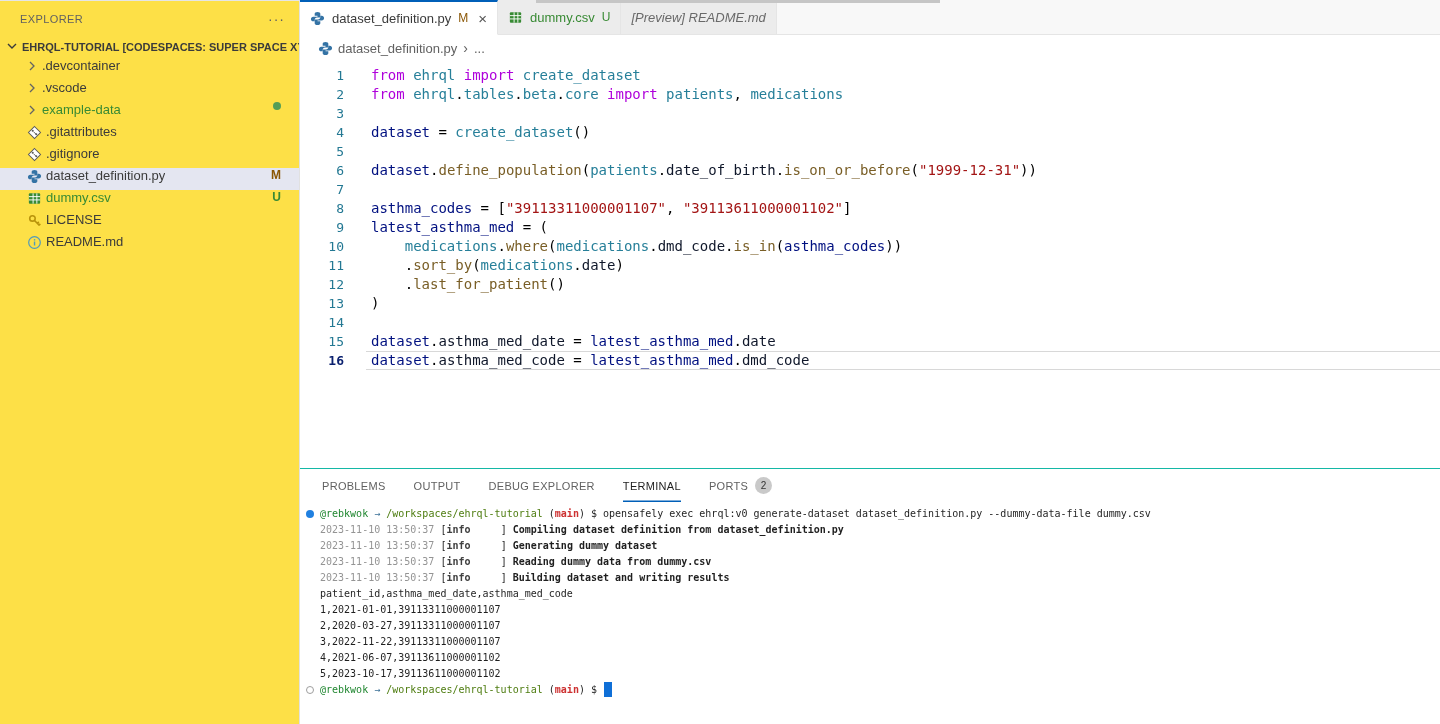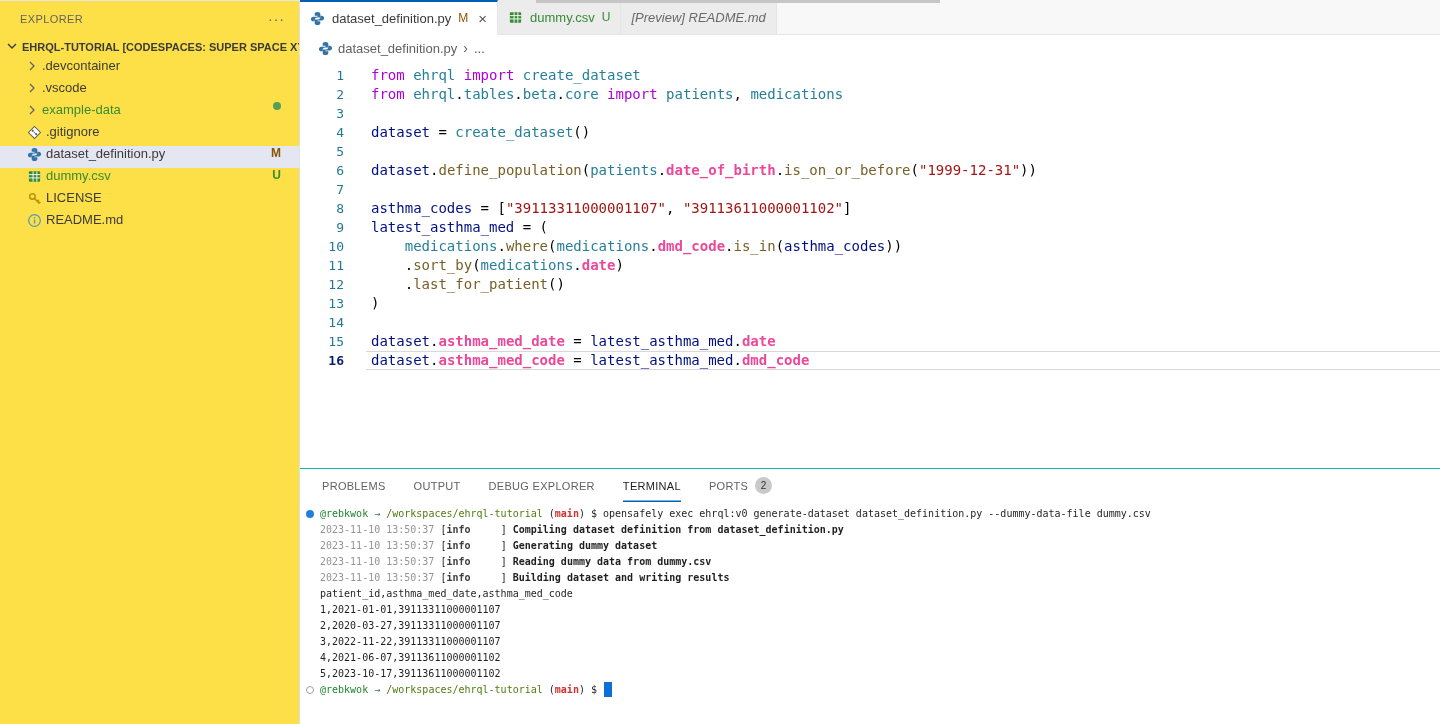--- a/index.html
+++ b/index.html
@@ -55,21 +55,21 @@
   .code-area { position:relative; padding-top:5px;
     font-family:"DejaVu Sans Mono", monospace; font-size:14px; line-height:19px; }
   .code-row { display:flex; height:19px; white-space:pre; }
   .gutter { flex:0 0 50px; text-align:right; padding-right:6px; color:#237893; font-size:13px; }
   .gutter.cur { color:#0b216f; font-weight:bold; }
   .ccontent { padding-left:21px; }
   .current-line { position:absolute; left:66px; right:0; top:290px; height:19px;
     border-top:1px solid #d8d8d8; border-bottom:1px solid #d8d8d8; pointer-events:none; }
   
   .k { color:#af00db; } .m { color:#267f99; } .f { color:#795e26; }
-  .v { color:#001080; } .p { color:#ec4899; font-weight:bold; }
+  .v { color:#001080; } .p { color:#0f172a; font-weight:normal; }
   .s { color:#a31515; } .pl { color:#000000; }
 
   
   .panel { position:absolute; left:300px; top:468px; width:1140px; height:256px;
     background:#fff; border-top:1px solid #14b8a6; }
   .panel-tabs { display:flex; align-items:center; height:33px; padding-left:22px; }
   .ptab { display:flex; align-items:center; height:100%; margin-right:28px; font-size:11px;
     letter-spacing:.3px; color:#616161; cursor:pointer; }
   .ptab.active { color:#1f1f1f; box-shadow:inset 0 -1.5px 0 #005fb8; }
   .ptab .pbadge { margin-left:7px; width:17px; height:17px; border-radius:50%; background:#c9c9c9;
@@ -127,20 +127,31 @@
           <span class="lbl">.vscode</span>
         </div>
         <div class="tree-item">
           <span class="twisty">
             <svg width="16" height="16" viewBox="0 0 16 16">
               <path d="M6 4l4 4-4 4" stroke="#646464" fill="none" stroke-width="1.3"></path>
             </svg>
           </span>
           <span class="lbl green">example-data</span>
           <span class="dot-badge"></span>
+        </div>
+        <div class="tree-item">
+          <span class="ficon">
+            <svg width="15" height="15" viewBox="0 0 16 16">
+              <path d="M8 1.6 14.4 8 8 14.4 1.6 8z" fill="#fff" stroke="#5a5a5a" stroke-width="1.1"></path>
+              <circle cx="6.1" cy="6.1" r="1.1" fill="#5a5a5a"></circle>
+              <circle cx="9.9" cy="9.9" r="1.1" fill="#5a5a5a"></circle>
+              <path d="M7 7.2l2.4 2.4" stroke="#5a5a5a" stroke-width="1"></path>
+            </svg>
+          </span>
+          <span class="lbl">.gitattributes</span>
         </div>
         <div class="tree-item">
           <span class="ficon">
             <svg width="15" height="15" viewBox="0 0 16 16">
               <path d="M8 1.6 14.4 8 8 14.4 1.6 8z" fill="#fff" stroke="#5a5a5a" stroke-width="1.1"></path>
               <circle cx="6.1" cy="6.1" r="1.1" fill="#5a5a5a"></circle>
               <circle cx="9.9" cy="9.9" r="1.1" fill="#5a5a5a"></circle>
               <path d="M7 7.2l2.4 2.4" stroke="#5a5a5a" stroke-width="1"></path>
             </svg>
           </span>

